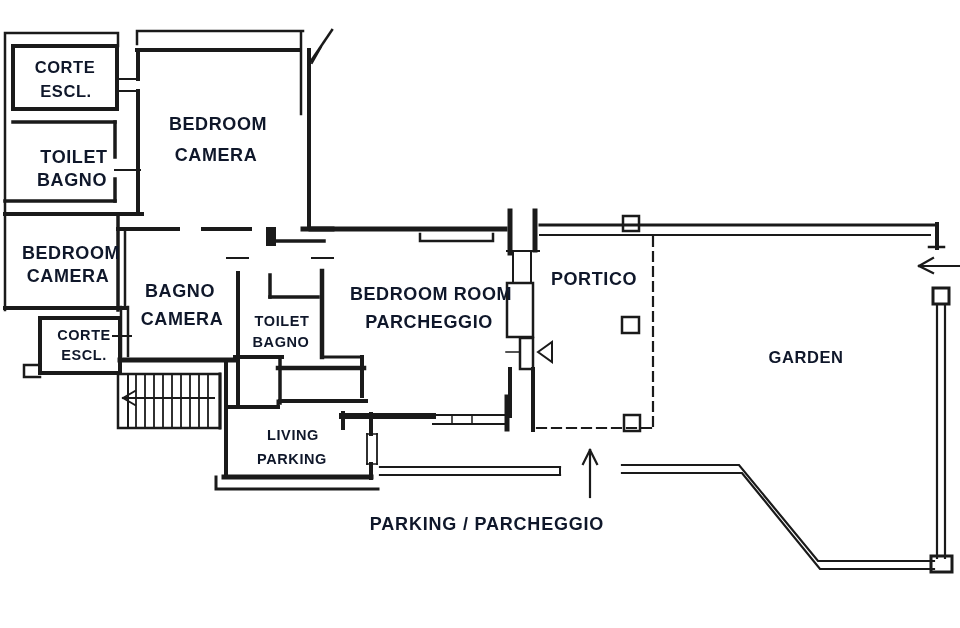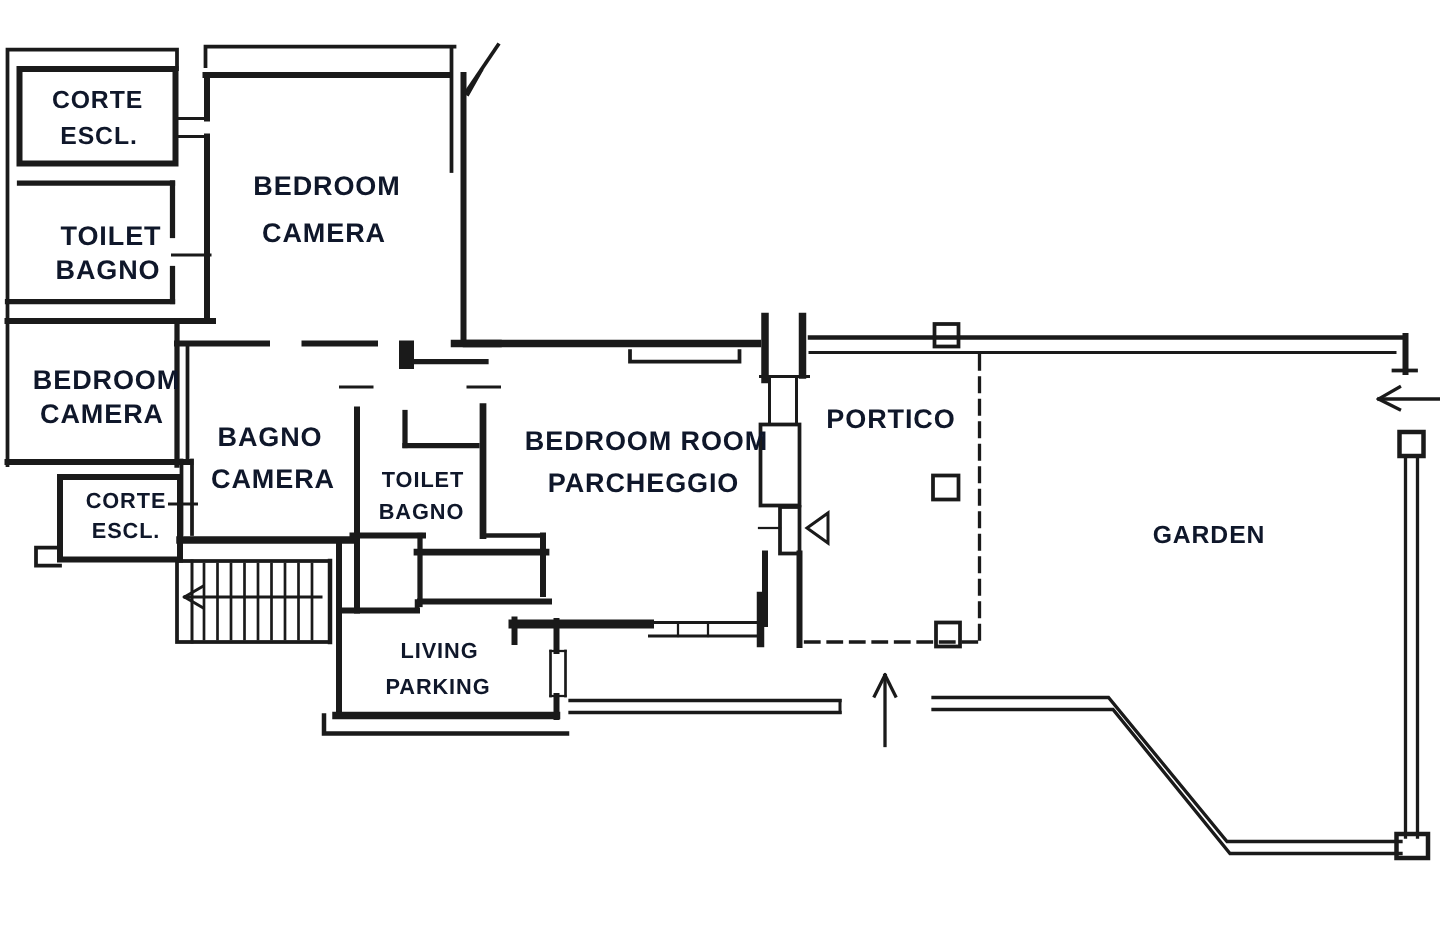--- a/index.html
+++ b/index.html
@@ -178,13 +178,14 @@
   <div class="lbl fs14" style="left:84px;top:335px;">CORTE</div>
   <div class="lbl fs14" style="left:84px;top:355px;">ESCL.</div>
   <div class="lbl fs14" style="left:282px;top:321px;">TOILET</div>
   <div class="lbl fs14" style="left:281px;top:342px;">BAGNO</div>
   <div class="lbl fs15" style="left:431px;top:294px;">BEDROOM ROOM</div>
   <div class="lbl fs15" style="left:429px;top:322px;">PARCHEGGIO</div>
   <div class="lbl fs15" style="left:594px;top:279px;text-align:right;">PORTICO</div>
   <div class="lbl fs14" style="left:293px;top:435px;">LIVING</div>
   <div class="lbl fs14" style="left:292px;top:459px;">PARKING</div>
   <div class="lbl fs16" style="left:806px;top:357px;">GARDEN</div>
+  <div class="lbl fs17" style="left:487px;top:524px;">PARKING / PARCHEGGIO</div>
 </div>
 
 </body></html>

